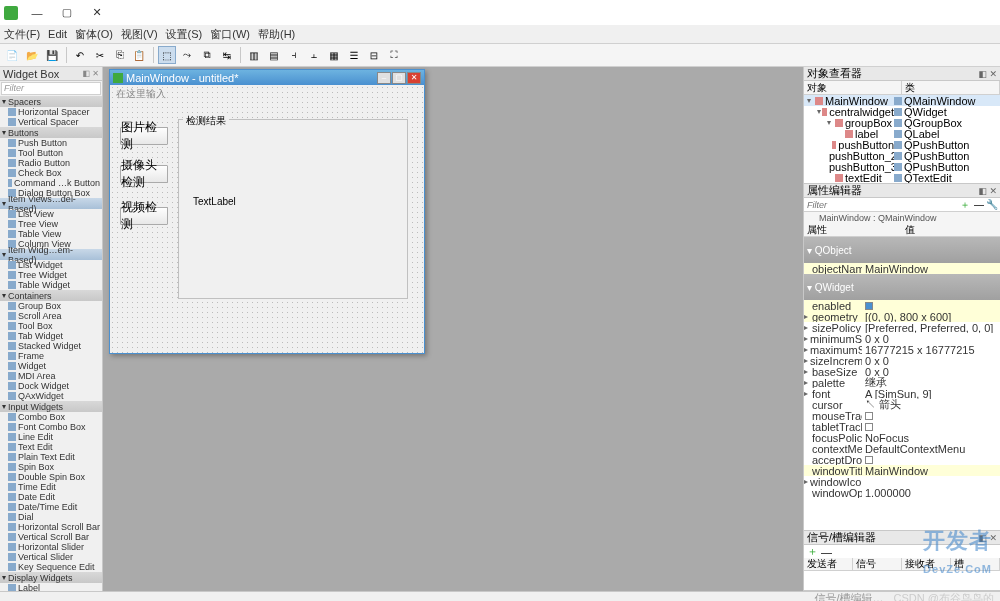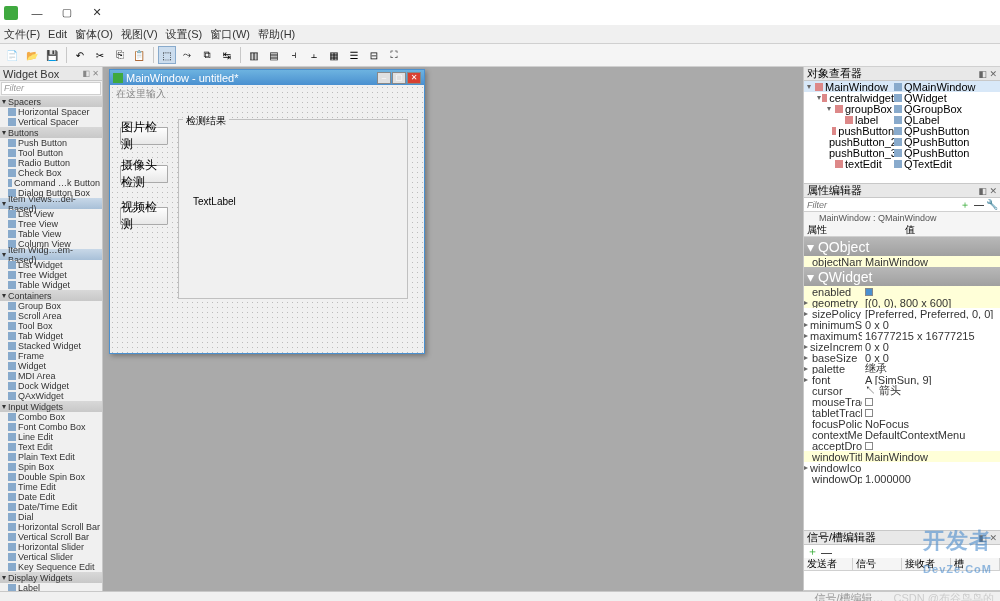--- a/index.html
+++ b/index.html
@@ -51,21 +51,21 @@
 .objrow .oc2 { flex: 1; display: flex; align-items: center; }
 .objrow .oicon { width: 8px; height: 8px; margin-right: 2px; display: inline-block; }
 .objrow .exp { width: 8px; font-size: 8px; color: #666; }
 .propeditor { flex: 1; overflow: hidden; background: #fff; display: flex; flex-direction: column; }
 .propfilter { height: 14px; display: flex; align-items: center; border-bottom: 1px solid #d0d0d0; }
 .propfilter input { flex: 1; border: none; padding: 0 3px; font-size: 9px; font-style: italic; color: #999; height: 12px; outline: none; }
 .propfilter .pfbtn { width: 14px; height: 12px; display: flex; align-items: center; justify-content: center; font-size: 10px; }
 .propclass { height: 12px; background: #f5f5f5; padding: 0 15px; font-size: 9px; color: #555; display: flex; align-items: center; }
 .propheader { display: flex; height: 13px; background: #f5f5f5; border-bottom: 1px solid #d0d0d0; }
 .propheader div { flex: 1; padding: 0 3px; font-size: 10px; display: flex; align-items: center; }
-.propgroup { height: 19px; background: linear-gradient(#b8b8b8,#a0a0a0); color: #fff; padding: 6px 3px; font-size: 14px; display: flex; align-items: center; }
+.propgroup { height: 26px; background: linear-gradient(#b8b8b8,#a0a0a0); color: #fff; padding: 6px 3px; font-size: 10px; display: flex; align-items: center; }
 .proprow { display: flex; height: 11px; font-size: 10px; }
 .proprow.y { background: #ffffd8; }
 .proprow .pc1 { width: 58px; padding-left: 8px; white-space: nowrap; overflow: hidden; display: flex; align-items: center; color: #333; }
 .proprow .pc2 { flex: 1; padding-left: 3px; display: flex; align-items: center; color: #333; white-space: nowrap; overflow: hidden; }
 .proprow .pexp { width: 6px; font-size: 8px; color: #666; margin-right: 2px; margin-left: -8px; }
 .checkbox { width: 8px; height: 8px; border: 1px solid #888; background: #fff; display: inline-block; }
 .checkbox.checked { background: #4a90d0; }
 .sigslot { height: 45px; background: #fff; }
 .sigheader { display: flex; height: 13px; background: #f5f5f5; border-bottom: 1px solid #d0d0d0; }
 .sigheader div { flex: 1; padding: 0 3px; font-size: 10px; display: flex; align-items: center; border-right: 1px solid #d0d0d0; }
@@ -207,20 +207,24 @@
     </div>
   </div>
 
   <div class="rightpane">
     <div class="panel">
       <div class="panel-title">
           <span class="pt">对象查看器</span>
           <span class="pctrl">◧ ✕</span>
         </div>
       <div class="objtree">
+        <div class="objheader">
+          <div>对象</div>
+          <div>类</div>
+        </div>
         <div id="objrows">
             <div class="objrow sel">
               <div class="oc1" style="padding-left:3px"><span class="exp">▾</span><span class="oicon" style="background:#d88"></span>MainWindow</div>
               <div class="oc2"><span class="oicon" style="background:#8ac"></span>QMainWindow</div>
             </div>
             <div class="objrow">
               <div class="oc1" style="padding-left:13px"><span class="exp">▾</span><span class="oicon" style="background:#d88"></span>centralwidget</div>
               <div class="oc2"><span class="oicon" style="background:#8ac"></span>QWidget</div>
             </div>
             <div class="objrow">

